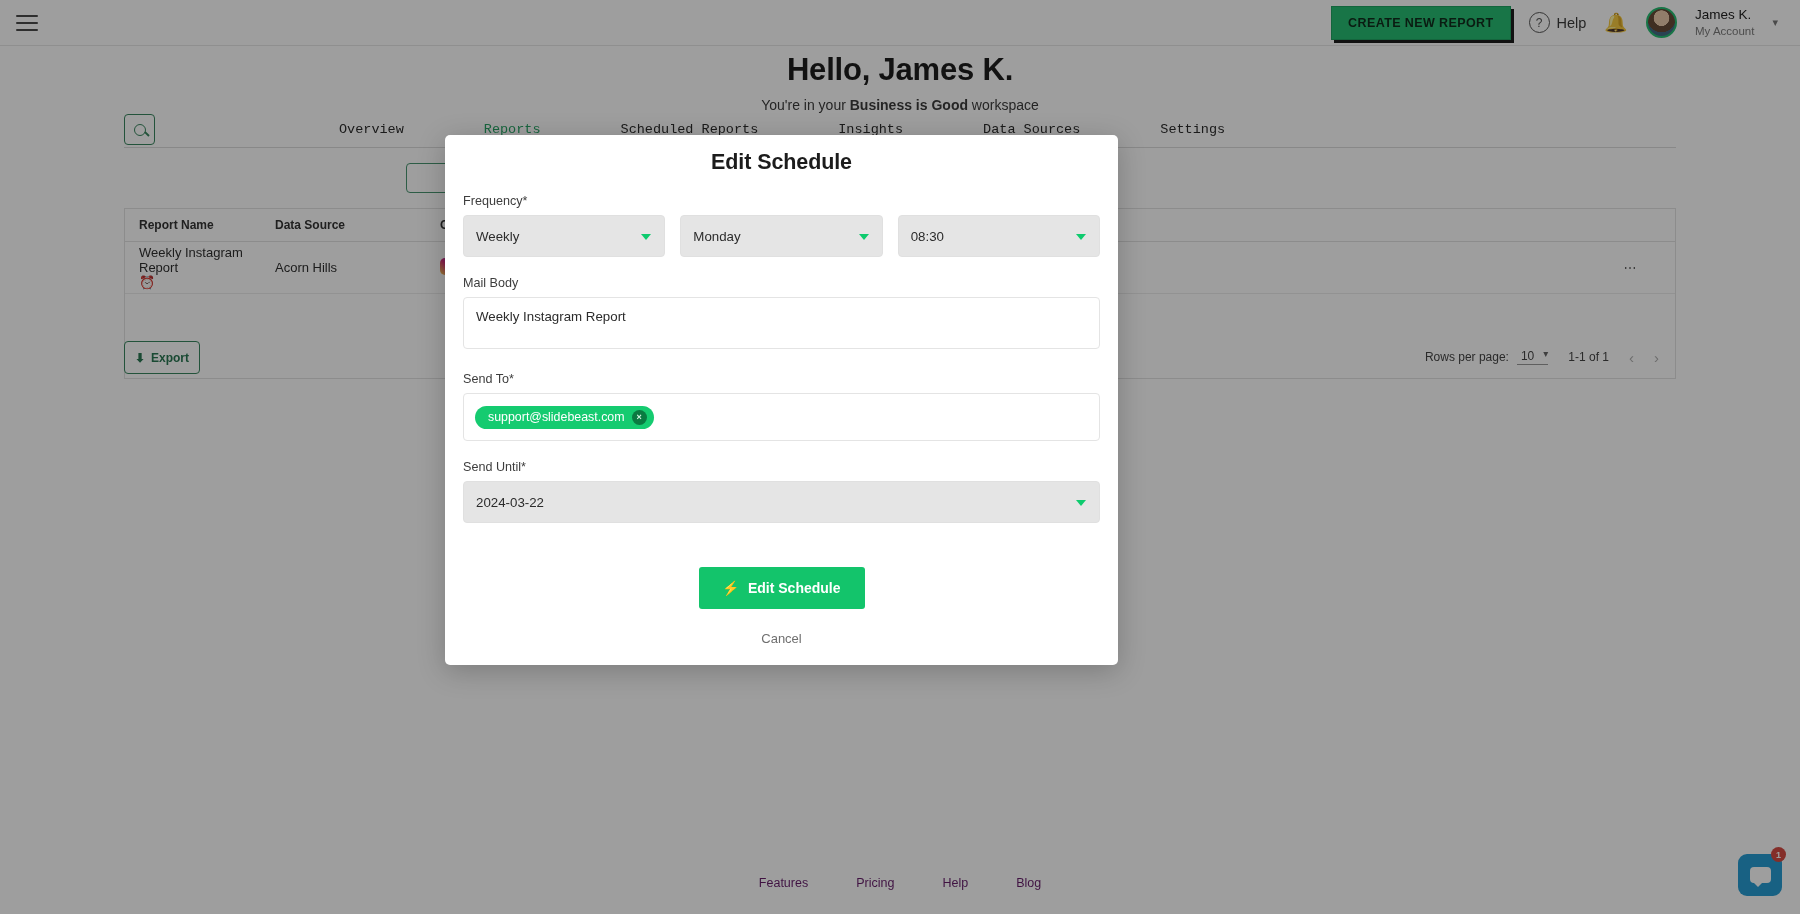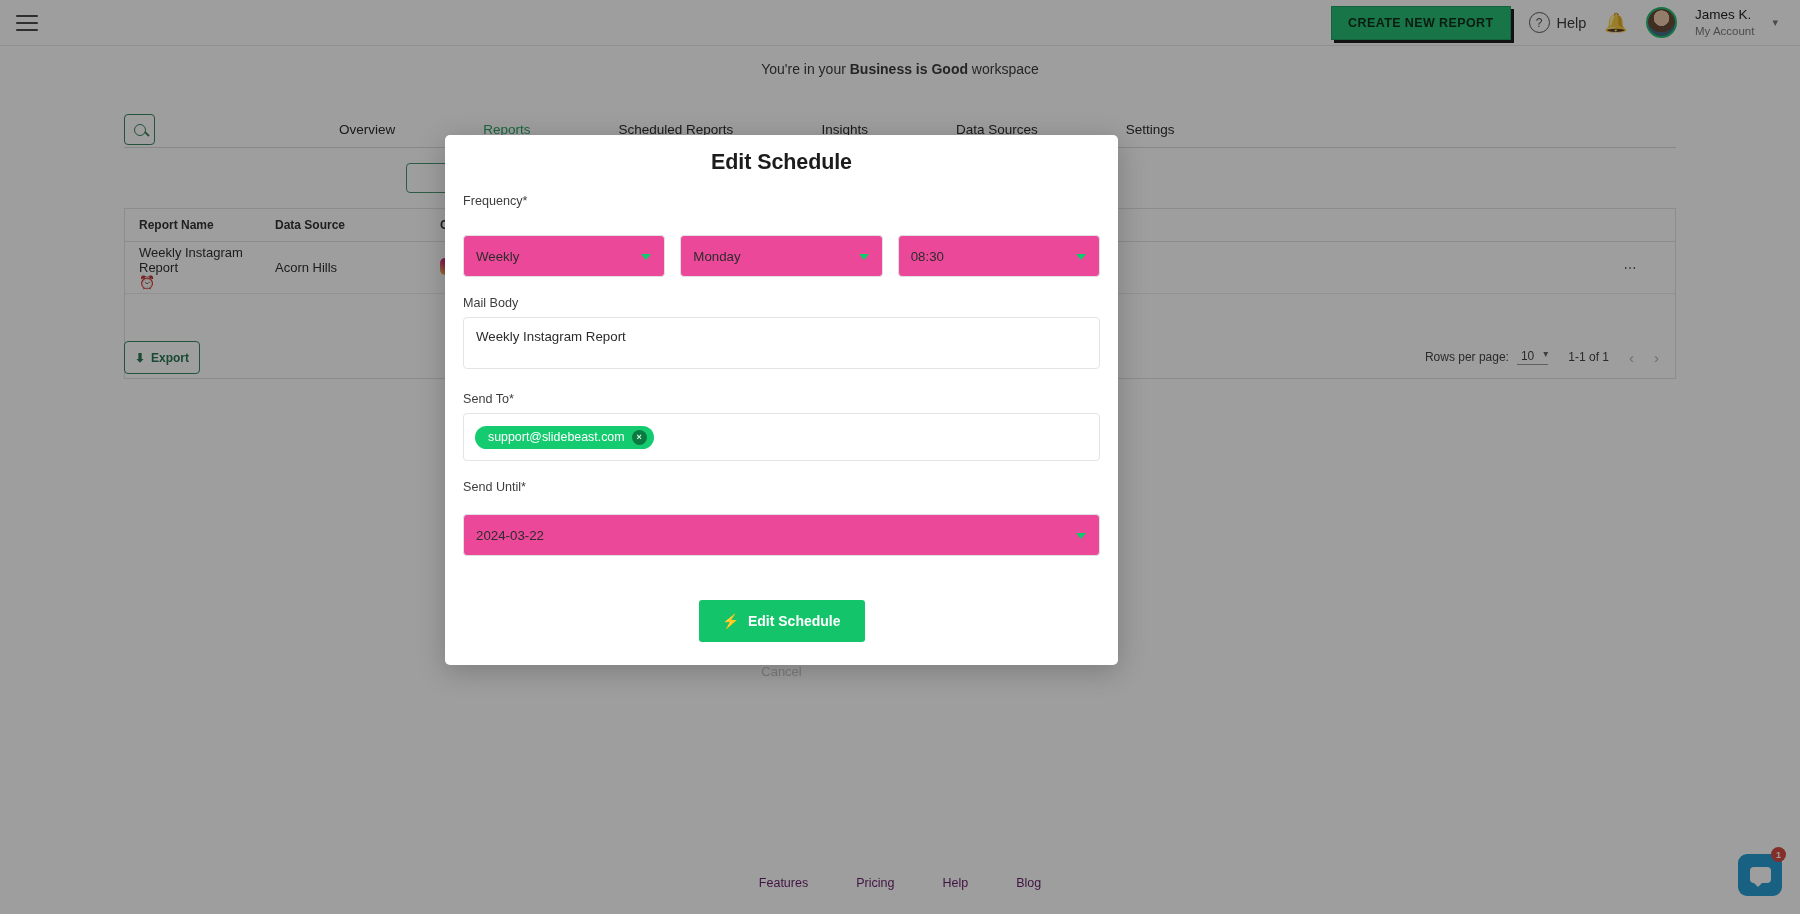--- a/index.html
+++ b/index.html
@@ -66,21 +66,21 @@
     position: absolute; top: 112px; left: 124px; right: 124px; height: 36px;
     border-bottom: 1px solid #dcdcdc; display: flex; align-items: center;
   }
   .searchbox {
     width: 31px; height: 31px; border: 1px solid #2f8a5b; border-radius: 4px;
     display:flex; align-items:center; justify-content:center;
   }
   .mag { width: 12px; height: 12px; border: 1.7px solid #2f8a5b; border-radius: 50%; position: relative; }
   .mag::after { content:""; position:absolute; width: 6px; height: 1.7px; background:#2f8a5b;
     transform: rotate(45deg); right: -5px; bottom: 0px; }
-  .tabs { display: flex; margin-left: 146px; gap: 12px; }
+  .tabs { display: flex; margin-left: 146px; gap: 4px; font-family: Liberation Mono, monospace; }
   .tab { font-size: 13.5px; color: #2b2b2b; padding: 0 38px; }
   .tab.active { color: #17a95f; font-weight: 500; }
 
   
   .mini-btn {
     position: absolute; top: 163px; left: 406px; width: 86px; height: 30px;
     border: 1px solid #3f9a6d; border-radius: 4px; background: rgba(255,255,255,.25);
   }
 
   
@@ -145,24 +145,23 @@
     box-shadow: 0 6px 28px rgba(0,0,0,.22);
     padding: 0 18px;
   }
   .modal h2 {
     text-align: center; font-size: 21.5px; font-weight: 800; color: #1c1c1c;
     padding-top: 15px; letter-spacing: -.1px;
   }
   .flabel { font-size: 12.6px; color: #3d3d3d; margin: 19px 0 7px 0; }
   .row3 { display: flex; gap: 15px; }
   .field {
-    height: 42px; border: 1px solid #e0e0e0; border-radius: 4px; background: #ec4899;
+    height: 42px; border: 1px solid #e0e0e0; border-radius: 4px; background: #e5e5e5;
     display: flex; align-items: center; padding: 0 12px; font-size: 13.3px; color: #2c2c2c;
     position: relative;
-    margin-top: 20px;
   }
   .field.sel::after {
     content: ""; position: absolute; right: 13px; top: 50%; margin-top: -2px;
     border-left: 5px solid transparent; border-right: 5px solid transparent;
     border-top: 6px solid #0ecb6e;
   }
   .f-freq { width: 204px; }
   .f-day  { width: 204px; }
   .f-time { width: 204px; }
   .textarea {
@@ -219,20 +218,21 @@
         <div class="avatar"></div>
         <div class="acct">
           <div class="nm">James K.</div>
           <div class="sub">My Account</div>
         </div>
         <span class="caret-sm">▾</span>
       </div>
     </div>
 
     <div class="hero">
+      <h1>Hello, James K.</h1>
       <div class="ws">
         <span>You're in your </span><b>Business is Good</b><span> workspace</span>
       </div>
     </div>
 
     <div class="navrow">
       <div class="searchbox">
         <div class="mag"></div>
       </div>
       <div class="tabs">

